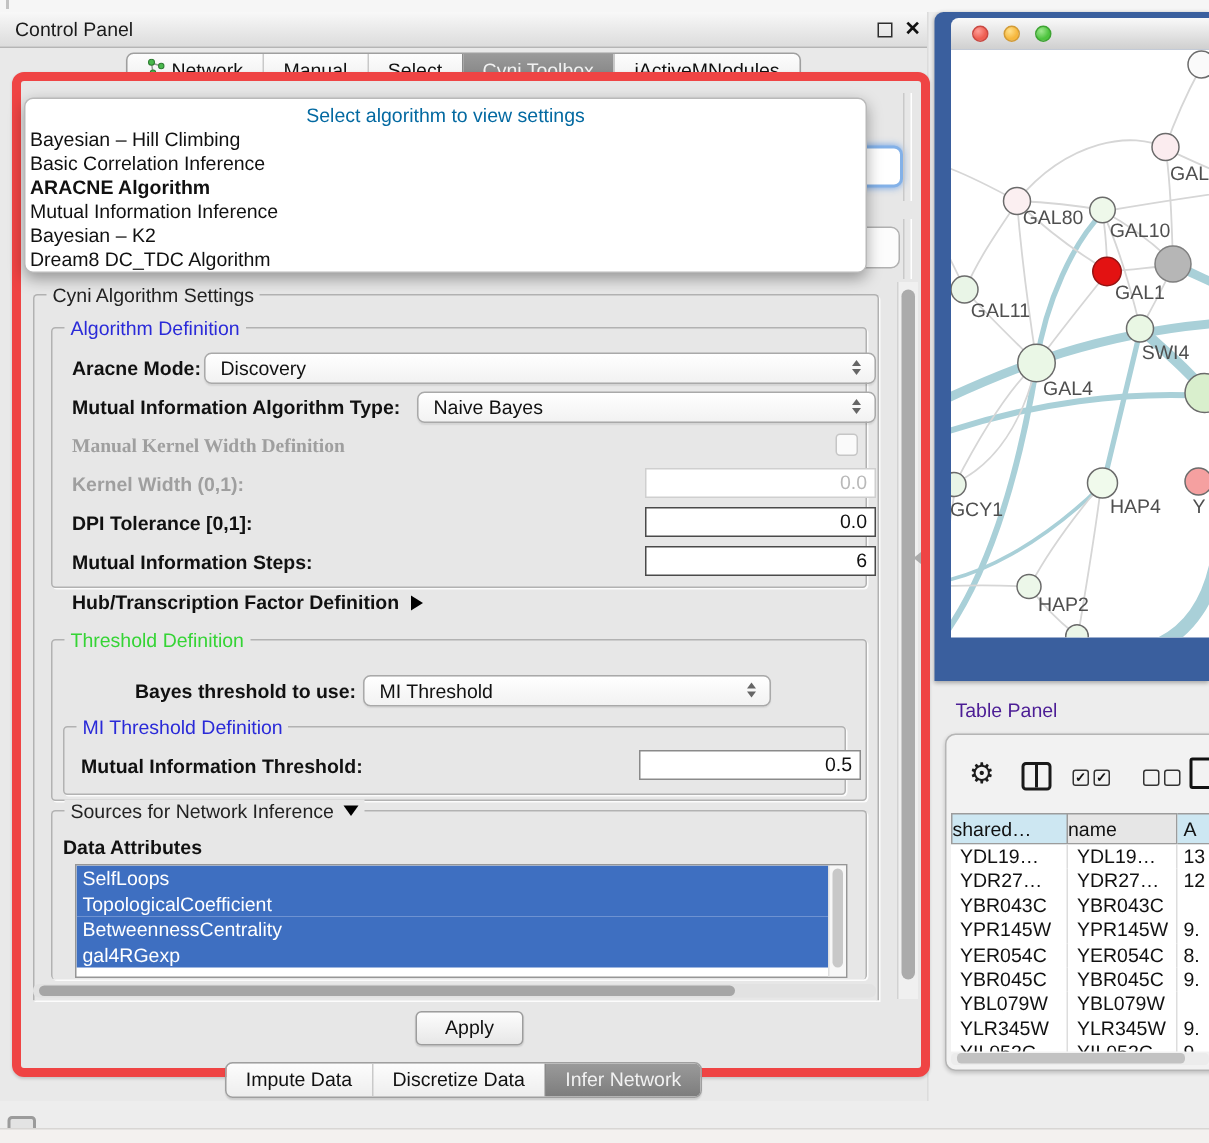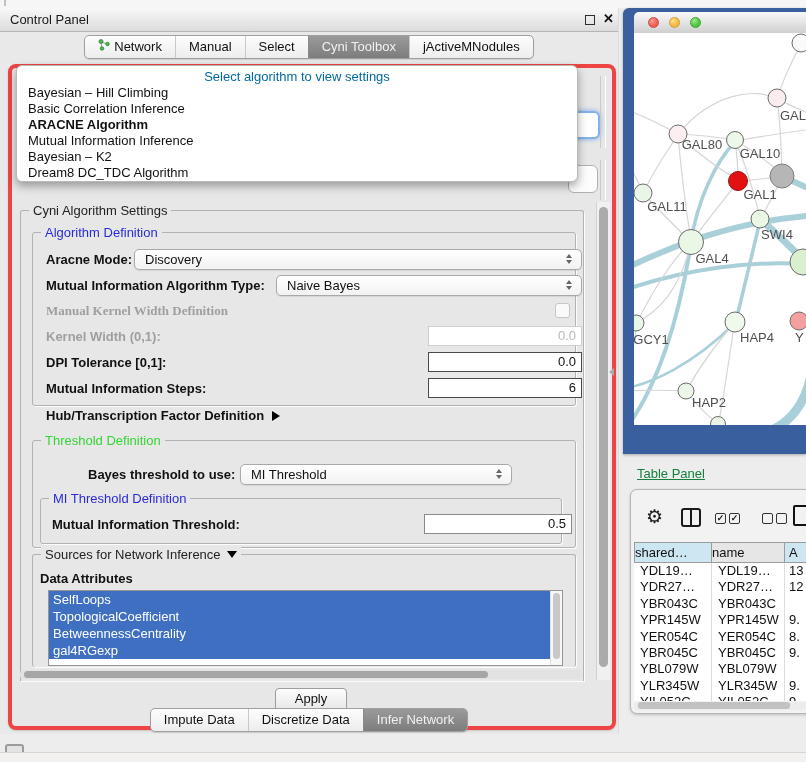--- a/index.html
+++ b/index.html
@@ -14,32 +14,32 @@
   .cp-title{position:absolute;left:10px;top:4px;font-size:13px;color:#1a1a1a;}
   .float-ico{position:absolute;left:585px;top:7px;width:8px;height:8px;border:1.5px solid #2e2e2e;background:transparent;}
   .close-ico{position:absolute;left:603px;top:3px;font-size:13px;font-weight:bold;color:#111;}
 
   .cp-tabs{position:absolute;left:0;top:27px;width:618px;display:flex;justify-content:center;}
   .seg{display:flex;border:1px solid #9f9f9f;border-radius:5px;background:linear-gradient(#fdfdfd,#ededed);overflow:hidden;height:22px;box-shadow:0 1px 1px rgba(0,0,0,.12);}
   .seg .tab{font-size:13px;line-height:22px;padding:0 13px;color:#111;display:flex;align-items:center;gap:4px;white-space:nowrap;}
   .seg .tab+.tab{border-left:1px solid #c9c9c9;}
   .seg .tab.sel{background:linear-gradient(#9a9a9a,#7d7d7d);color:#f1f1f1;border-left-color:#8a8a8a;}
 
-  .cp-content{position:absolute;left:8px;top:56px;width:600px;height:658px;background:#e7e7e7;border:4px solid #ef4444;border-radius:8px;box-shadow:0 1px 2px rgba(0,0,0,.15);}
+  .cp-content{position:absolute;left:8px;top:40px;width:600px;height:658px;background:#e7e7e7;border:6px solid #ef4444;border-radius:8px;box-shadow:0 1px 2px rgba(0,0,0,.15);}
 
   
   .frag-combo-focus{position:absolute;left:556px;top:43px;width:28px;height:24px;background:#fff;border:2px solid #83b1e8;border-radius:6px;box-shadow:0 0 5px rgba(90,150,230,.8);}
   .frag-combo2{position:absolute;left:556px;top:97px;width:28px;height:26px;background:#fcfcfc;border:1px solid #b0b0b0;border-radius:6px;}
   .frag-line1{position:absolute;left:588px;top:8px;width:4px;height:72px;border-left:1px solid #c9c9c9;border-right:1px solid #fff;}
   .frag-line2{position:absolute;left:588px;top:92px;width:4px;height:40px;border-left:1px solid #c9c9c9;border-right:1px solid #fff;}
 
   
   .dd-popup{position:absolute;left:16px;top:57px;width:562px;height:117px;background:#fff;border:1px solid #b9b9b9;border-radius:6px;box-shadow:0 4px 10px rgba(0,0,0,.35);z-index:30;padding-top:2px;box-sizing:border-box;}
   .dd-prompt{height:17px;line-height:17px;text-align:center;font-size:13px;color:#0369a1;}
-  .dd-item{height:16px;line-height:16px;font-size:13px;color:#111;padding-left:11px;white-space:nowrap;}
+  .dd-item{height:16px;line-height:16px;font-size:13px;color:#111;padding-left:3px;white-space:nowrap;}
   .dd-item.sel{font-weight:bold;}
 
   
   .scrollpane{position:absolute;left:4px;top:132px;width:594px;height:482px;}
   .grp{position:absolute;border:1px solid #b2b2b2;border-radius:3px;box-shadow:1px 1px 0 rgba(255,255,255,.85);}
   .gtitle{position:absolute;top:-8px;left:8px;background:#e7e7e7;padding:0 4px;font-size:13px;white-space:nowrap;color:#222;}
   .gtitle.blue{color:#2a2ad8;}
   .gtitle.green{color:#35d435;}
   .lbl{position:absolute;font-size:13px;font-weight:bold;color:#111;white-space:nowrap;}
   .lbl.dis{color:#9f9f9f;}
@@ -75,21 +75,21 @@
   
   .net-window{position:absolute;left:623px;top:8px;width:183px;height:446px;background:#3a5f9e;border-radius:6px 0 0 0;box-shadow:0 1px 3px rgba(0,0,0,.3);}
   .net-titlebar{position:absolute;left:11px;top:4px;width:172px;height:21px;background:linear-gradient(#f9f9f9,#cfcfcf);border-bottom:1px solid #8e8e8e;border-radius:5px 0 0 0;}
   .tl{position:absolute;top:5px;width:11px;height:11px;border-radius:50%;}
   .tl.red{left:14px;background:radial-gradient(circle at 35% 30%,#ff9d96,#ee5f52 60%);border:1px solid #c94842;box-sizing:border-box;}
   .tl.yellow{left:35px;background:radial-gradient(circle at 35% 30%,#ffe08a,#f6b73d 60%);border:1px solid #d29b36;box-sizing:border-box;}
   .tl.green{left:56px;background:radial-gradient(circle at 35% 30%,#9fe88f,#4ec43f 60%);border:1px solid #3da332;box-sizing:border-box;}
   .net-canvas{position:absolute;left:11px;top:25px;width:172px;height:392px;background:#fff;overflow:hidden;}
 
   
-  .tp-title{position:absolute;left:637px;top:466px;font-size:13px;color:#15803d;text-decoration:underline;}
+  .tp-title{position:absolute;left:637px;top:466px;font-size:13px;color:#4c1d95;}
   .tbl-window{position:absolute;left:630px;top:489px;width:180px;height:225px;background:#f2f2f2;border:1px solid #b5b5b5;border-radius:7px 0 0 7px;box-shadow:0 1px 3px rgba(0,0,0,.2);box-sizing:border-box;overflow:hidden;}
   .tbl-toolbar{position:absolute;left:0;top:0;width:100%;height:50px;}
   .ico{position:absolute;}
   .ico .g{font-size:19px;color:#1c1c1c;line-height:19px;}
   .box.split{display:inline-block;width:16px;height:15px;border:2px solid #1a1a1a;border-radius:3px;position:relative;}
   .box.split::after{content:"";position:absolute;left:7px;top:0;width:2px;height:15px;background:#1a1a1a;}
   .cb{display:inline-block;width:9px;height:9px;border:1.5px solid #333;border-radius:2px;margin-right:3px;font-size:9px;line-height:9px;text-align:center;color:#111;font-weight:bold;vertical-align:top;}
   .doc{display:inline-block;width:14px;height:17px;border:2px solid #111;border-radius:2px;}
   .tbl-header{position:absolute;left:3px;top:52px;height:21px;display:flex;}
   .th{box-sizing:border-box;border:1px solid #9c9c9c;border-left-width:0;font-size:13px;line-height:19px;color:#111;overflow:hidden;white-space:nowrap;}

